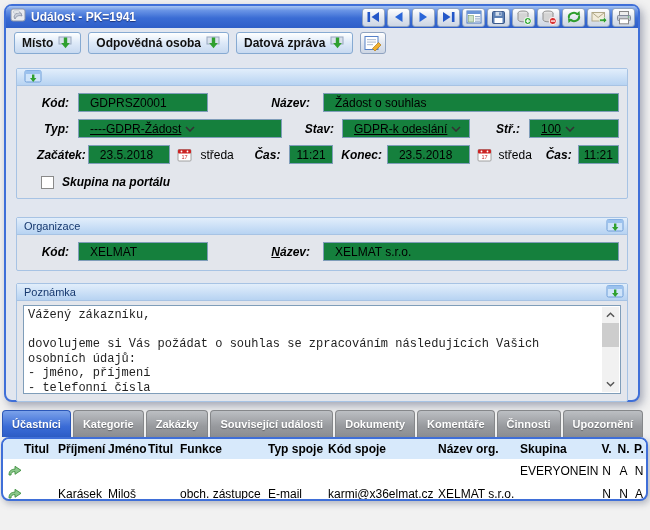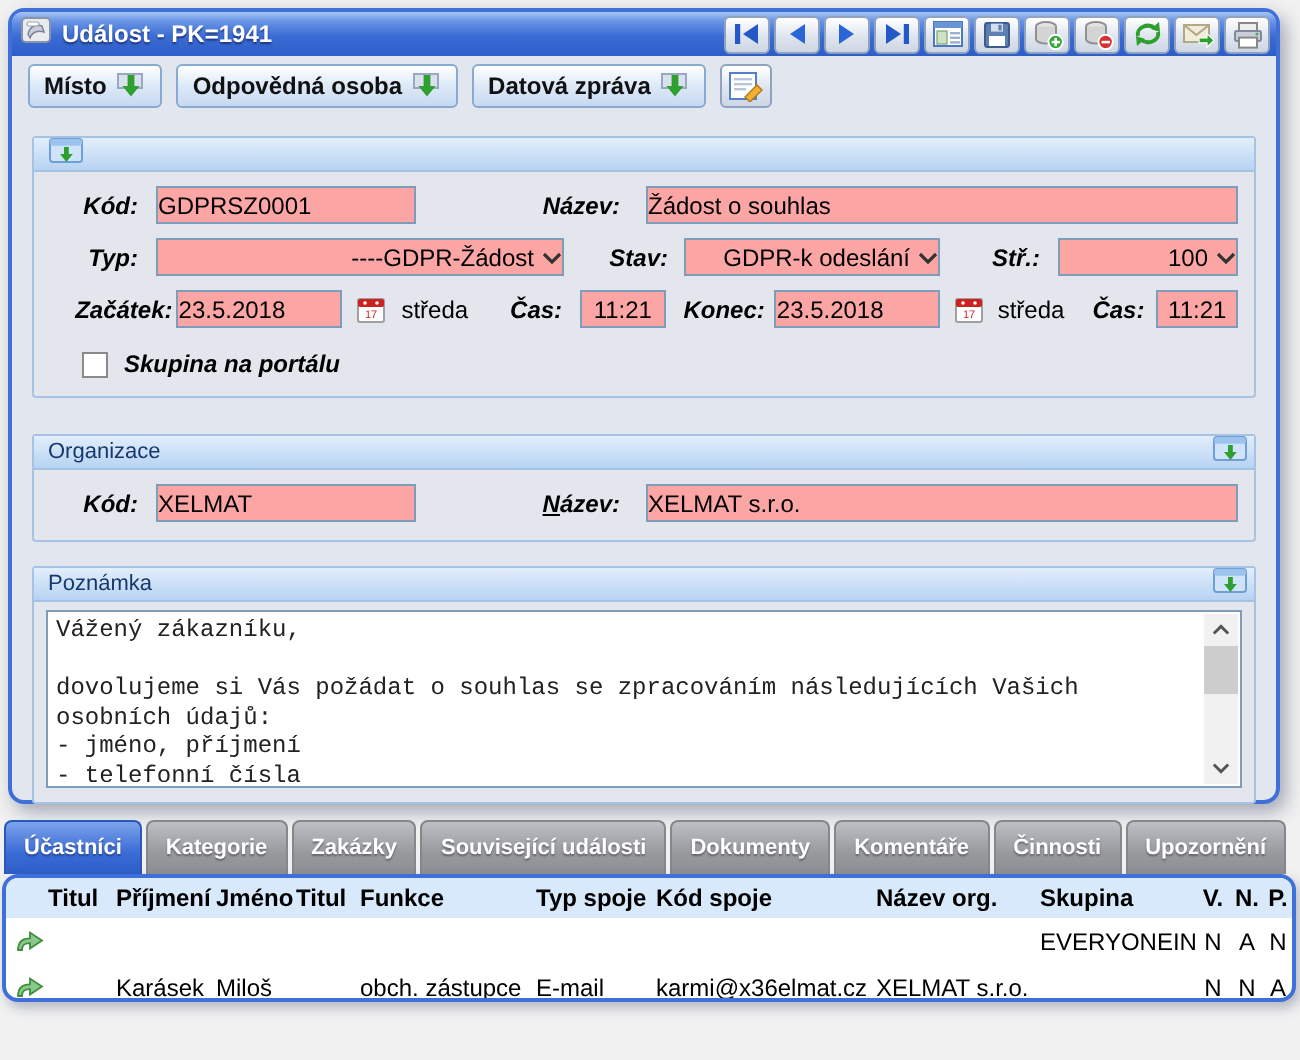--- a/index.html
+++ b/index.html
@@ -35,23 +35,23 @@
   .group.event { margin-top:11px; }
   .group.org   { margin-top:18px; }
   .group.note  { margin-top:12px; }
   .ghead { height:17px; background:linear-gradient(#e2eefb,#b7d3f2); border-bottom:1px solid #a7c3e4;
            display:flex; align-items:center; padding:0 3px 0 7px; font-size:11px; color:#16386e; }
   .ghead .gtitle { flex:1; }
 
   .frow { display:flex; align-items:center; padding:7px 8px 0 0; }
   .lbl { font-size:12px; font-weight:bold; color:#000; white-space:nowrap;font-style:italic; }
   .r { text-align:right; }
-  .inp, .sel { height:19px; border:1px solid #7f9db9; background:#fca5a5; font-size:12px;
-               display:flex; align-items:center; padding:0 0; overflow:hidden; white-space:nowrap; }
-  .sel { justify-content:flex-end; }
+  .inp, .sel { height:19px; border:1px solid #7f9db9; background:#15803d; font-size:12px;
+               display:flex; align-items:center; padding:0 11px; overflow:hidden; white-space:nowrap; }
+  .sel { justify-content:flex-start;text-decoration:underline; }
   .chev { margin-left:4px; flex:0 0 auto; display:flex; }
   .u { text-decoration:underline; }
 
   .cbrow { display:flex; align-items:center; gap:8px; margin:11px 0 9px 24px; }
   .cb { width:13px; height:13px; background:#fff; border:1px solid #8a8a8a; }
 
   
   .notebox { margin:4px 6px 7px 6px; height:89px; background:#fff; border:1px solid #7f9db9; position:relative; }
   .notetext { position:absolute; left:4px; top:2px; right:20px; bottom:2px; overflow:hidden;
               font-family:"Liberation Mono","DejaVu Sans Mono",monospace; font-size:12px; line-height:14.5px;

